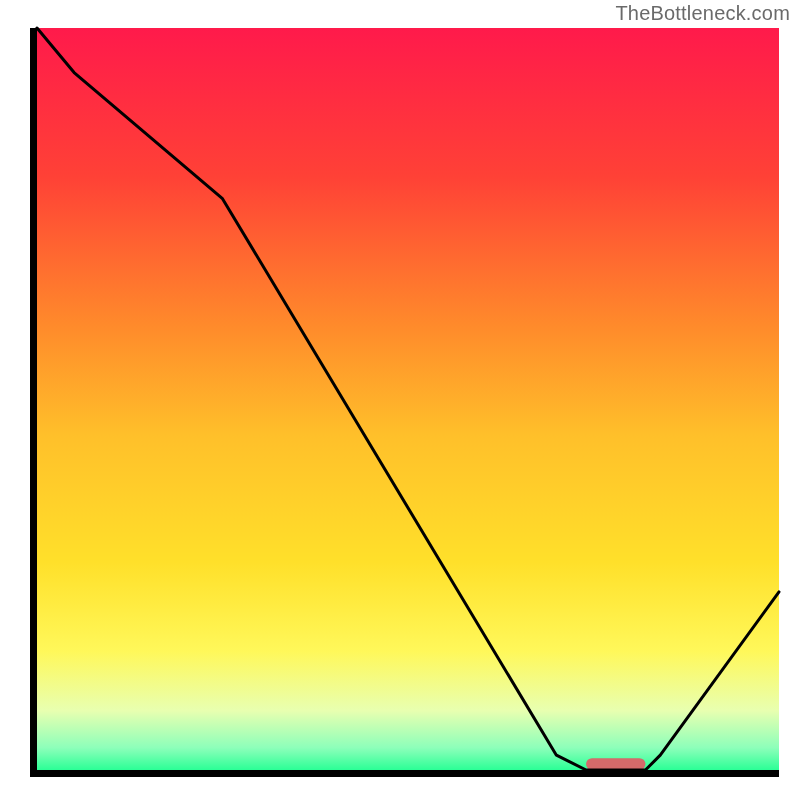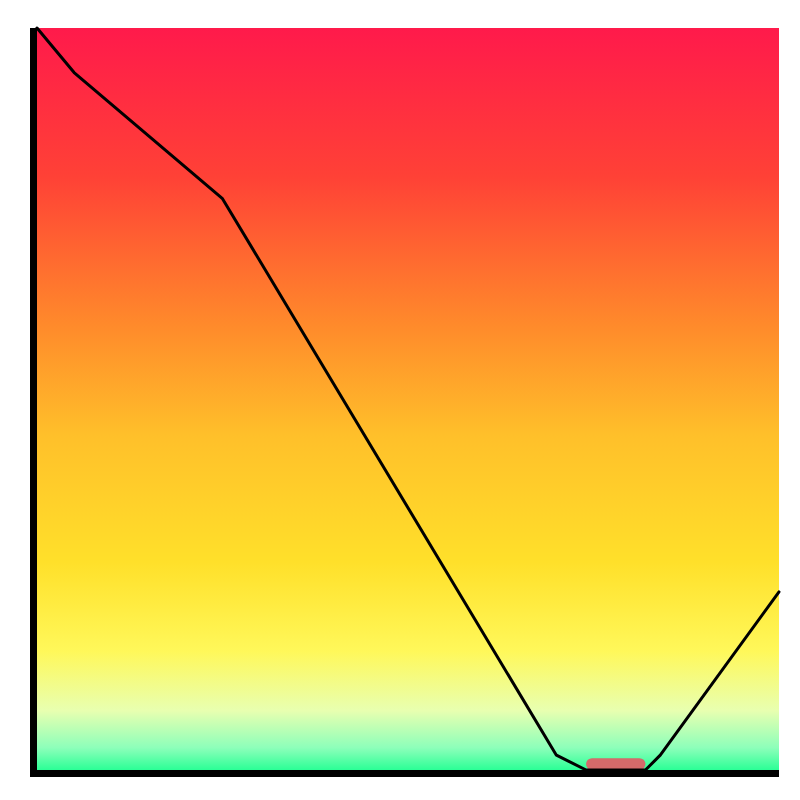--- a/index.html
+++ b/index.html
@@ -49,13 +49,14 @@
           <stop offset="97%" stop-color="#8dffba"></stop>
           <stop offset="100%" stop-color="#2bff96"></stop>
         </linearGradient>
       </defs>
       <rect x="37" y="28" width="742" height="742" fill="url(#bg-grad)"></rect>
       <rect x="30" y="28" width="7" height="749" fill="#000"></rect>
       <rect x="30" y="770" width="749" height="7" fill="#000"></rect>
       <rect x="586.08" y="758.128" width="59.36" height="11.872" rx="5.936" fill="#d46a6a"></rect>
       <path d="M37 28 L74.1 72.52000000000004 L222.5 198.66 L556.4 755.16 L586.08 770 L645.4399999999999 770 L660.28 755.16 L779 591.92" fill="none" stroke="#000" stroke-width="3" stroke-linejoin="round" stroke-linecap="round"></path>
     </svg>
+  <div class="watermark">TheBottleneck.com</div>
 </div>
 
 </body></html>

